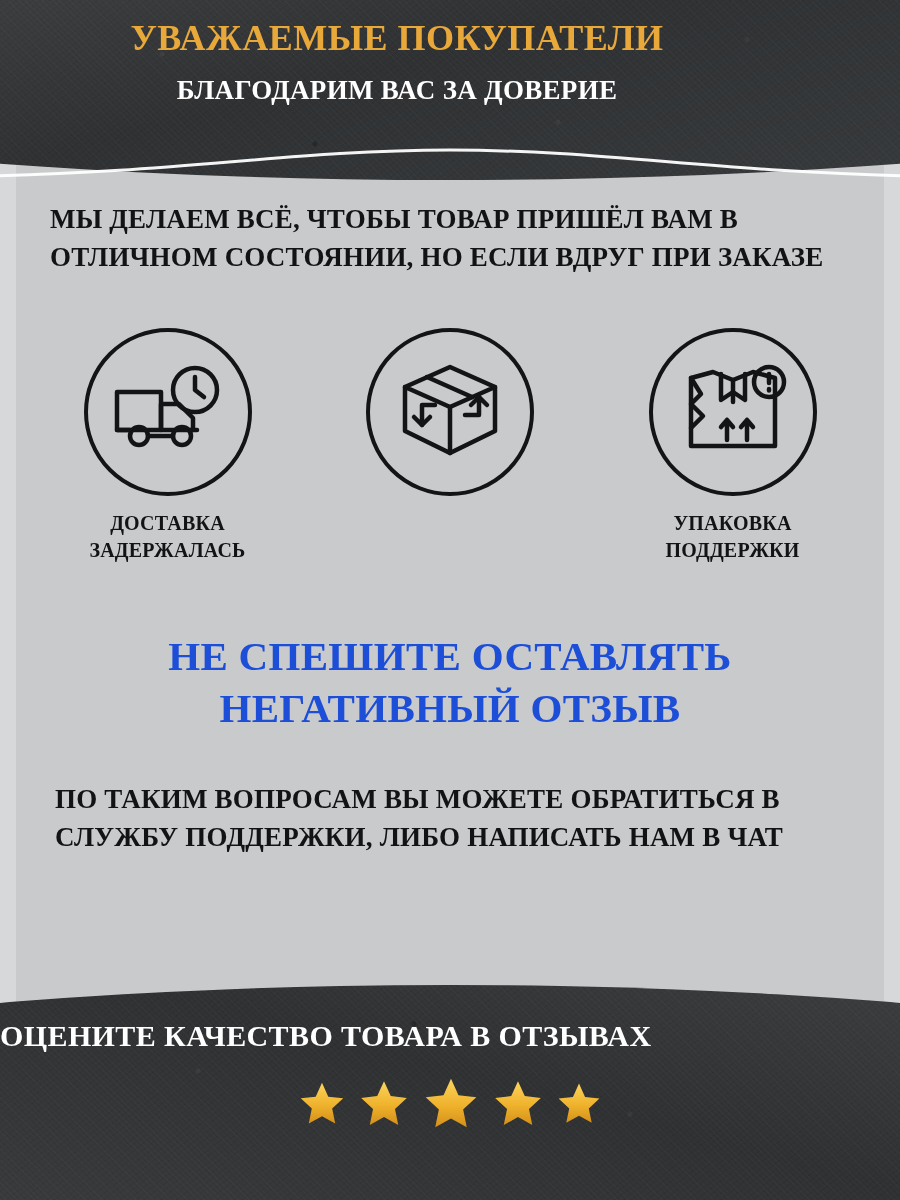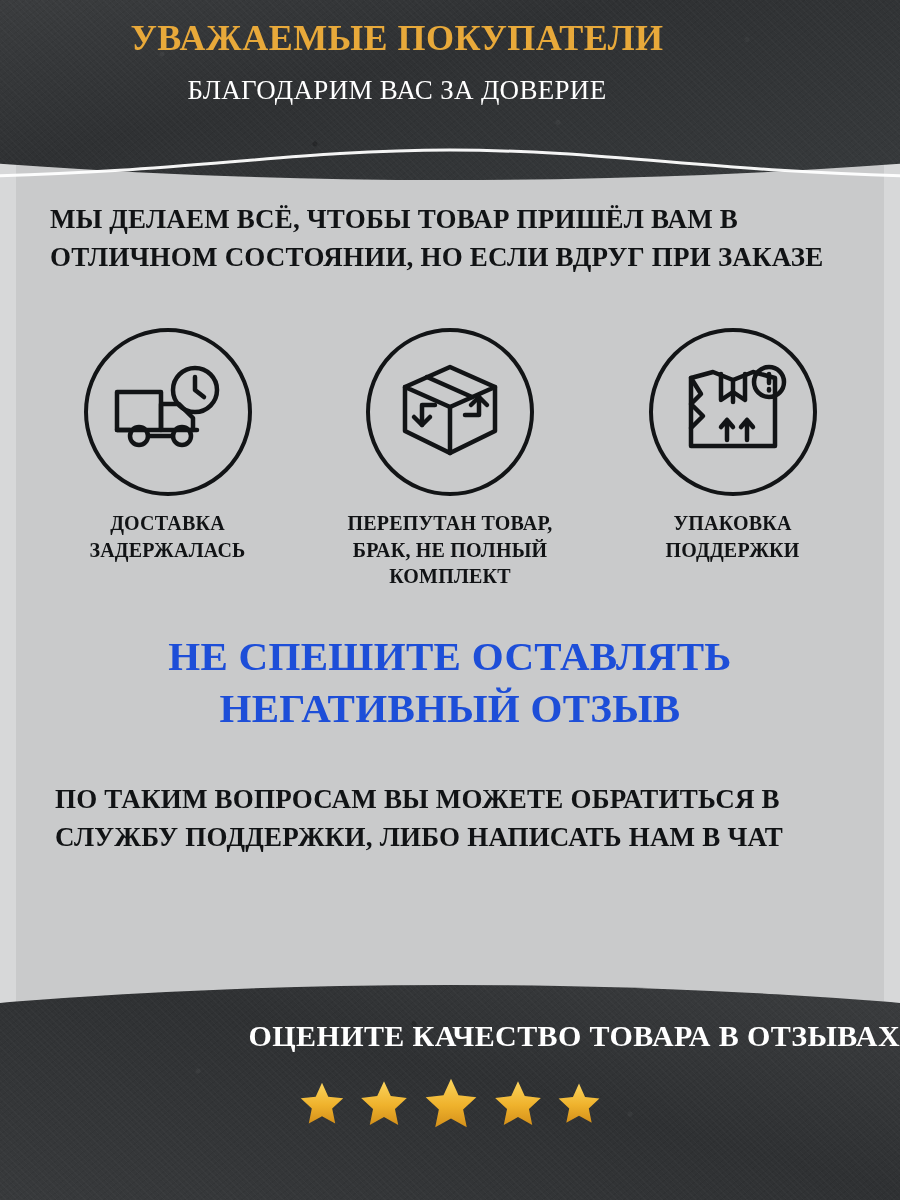--- a/index.html
+++ b/index.html
@@ -91,21 +91,21 @@
   .header-title {
     font-size: 36px;
     font-weight: bold;
     letter-spacing: 0.5px;
     color: #e8a93a;
     line-height: 1.12;
     margin: 0 0 8px 0;
   }
   .header-sub {
     font-size: 27px;
-    font-weight: normal;
+    font-weight: bold;
     color: #ffffff;
     line-height: 1.2;
     margin: 16px;
     letter-spacing: 0.3px;
   }
 
   
   .intro {
     position: absolute;
     left: 50px; top: 200px;
@@ -176,21 +176,21 @@
     letter-spacing: 0.2px;
   }
 
   
   .footer {
     position: absolute;
     left: 0; bottom: 0;
     width: 900px;
     height: 215px;
     z-index: 5;
-    text-align: right;
+    text-align: left;
   }
   .footer-title {
     margin-top: 32px;
     font-size: 30px;
     font-weight: bold;
     color: #ffffff;
     line-height: 1.25;
     letter-spacing: 0.4px;
   }
   .stars {
@@ -253,21 +253,20 @@
           <path d="M14 28 v44 L59 94 V48"></path>
           <path d="M104 28 v44 L59 94"></path>
           <path d="M36 18 L81 38"></path>
 
           <path d="M44 46 h-13 v20 l-8 -8"></path>
           <path d="M31 66 l8 -8"></path>
           <path d="M74 56 h14 v-18 l8 8"></path>
           <path d="M88 38 l-8 8"></path>
         </svg>
       </div>
-      <div class="icon-caption">ПЕРЕПУТАН ТОВАР, БРАК, НЕ ПОЛНЫЙ КОМПЛЕКТ</div>
     </div>
 
     <div class="icon-block">
       <div class="icon-circle">
         <svg width="112" height="104" viewBox="0 0 112 104" fill="none" stroke="#121416" stroke-width="4.5" stroke-linecap="round" stroke-linejoin="round">
 
           <path d="M14 18 L36 12 L56 20 L76 12 L98 18 v68 H14 Z"></path>
           <path d="M14 18 L24 34 L14 44 L26 56 L14 68"></path>
           <path d="M56 20 v22"></path>
           <path d="M44 14 v26 l12 -8 l12 8 V14"></path>

